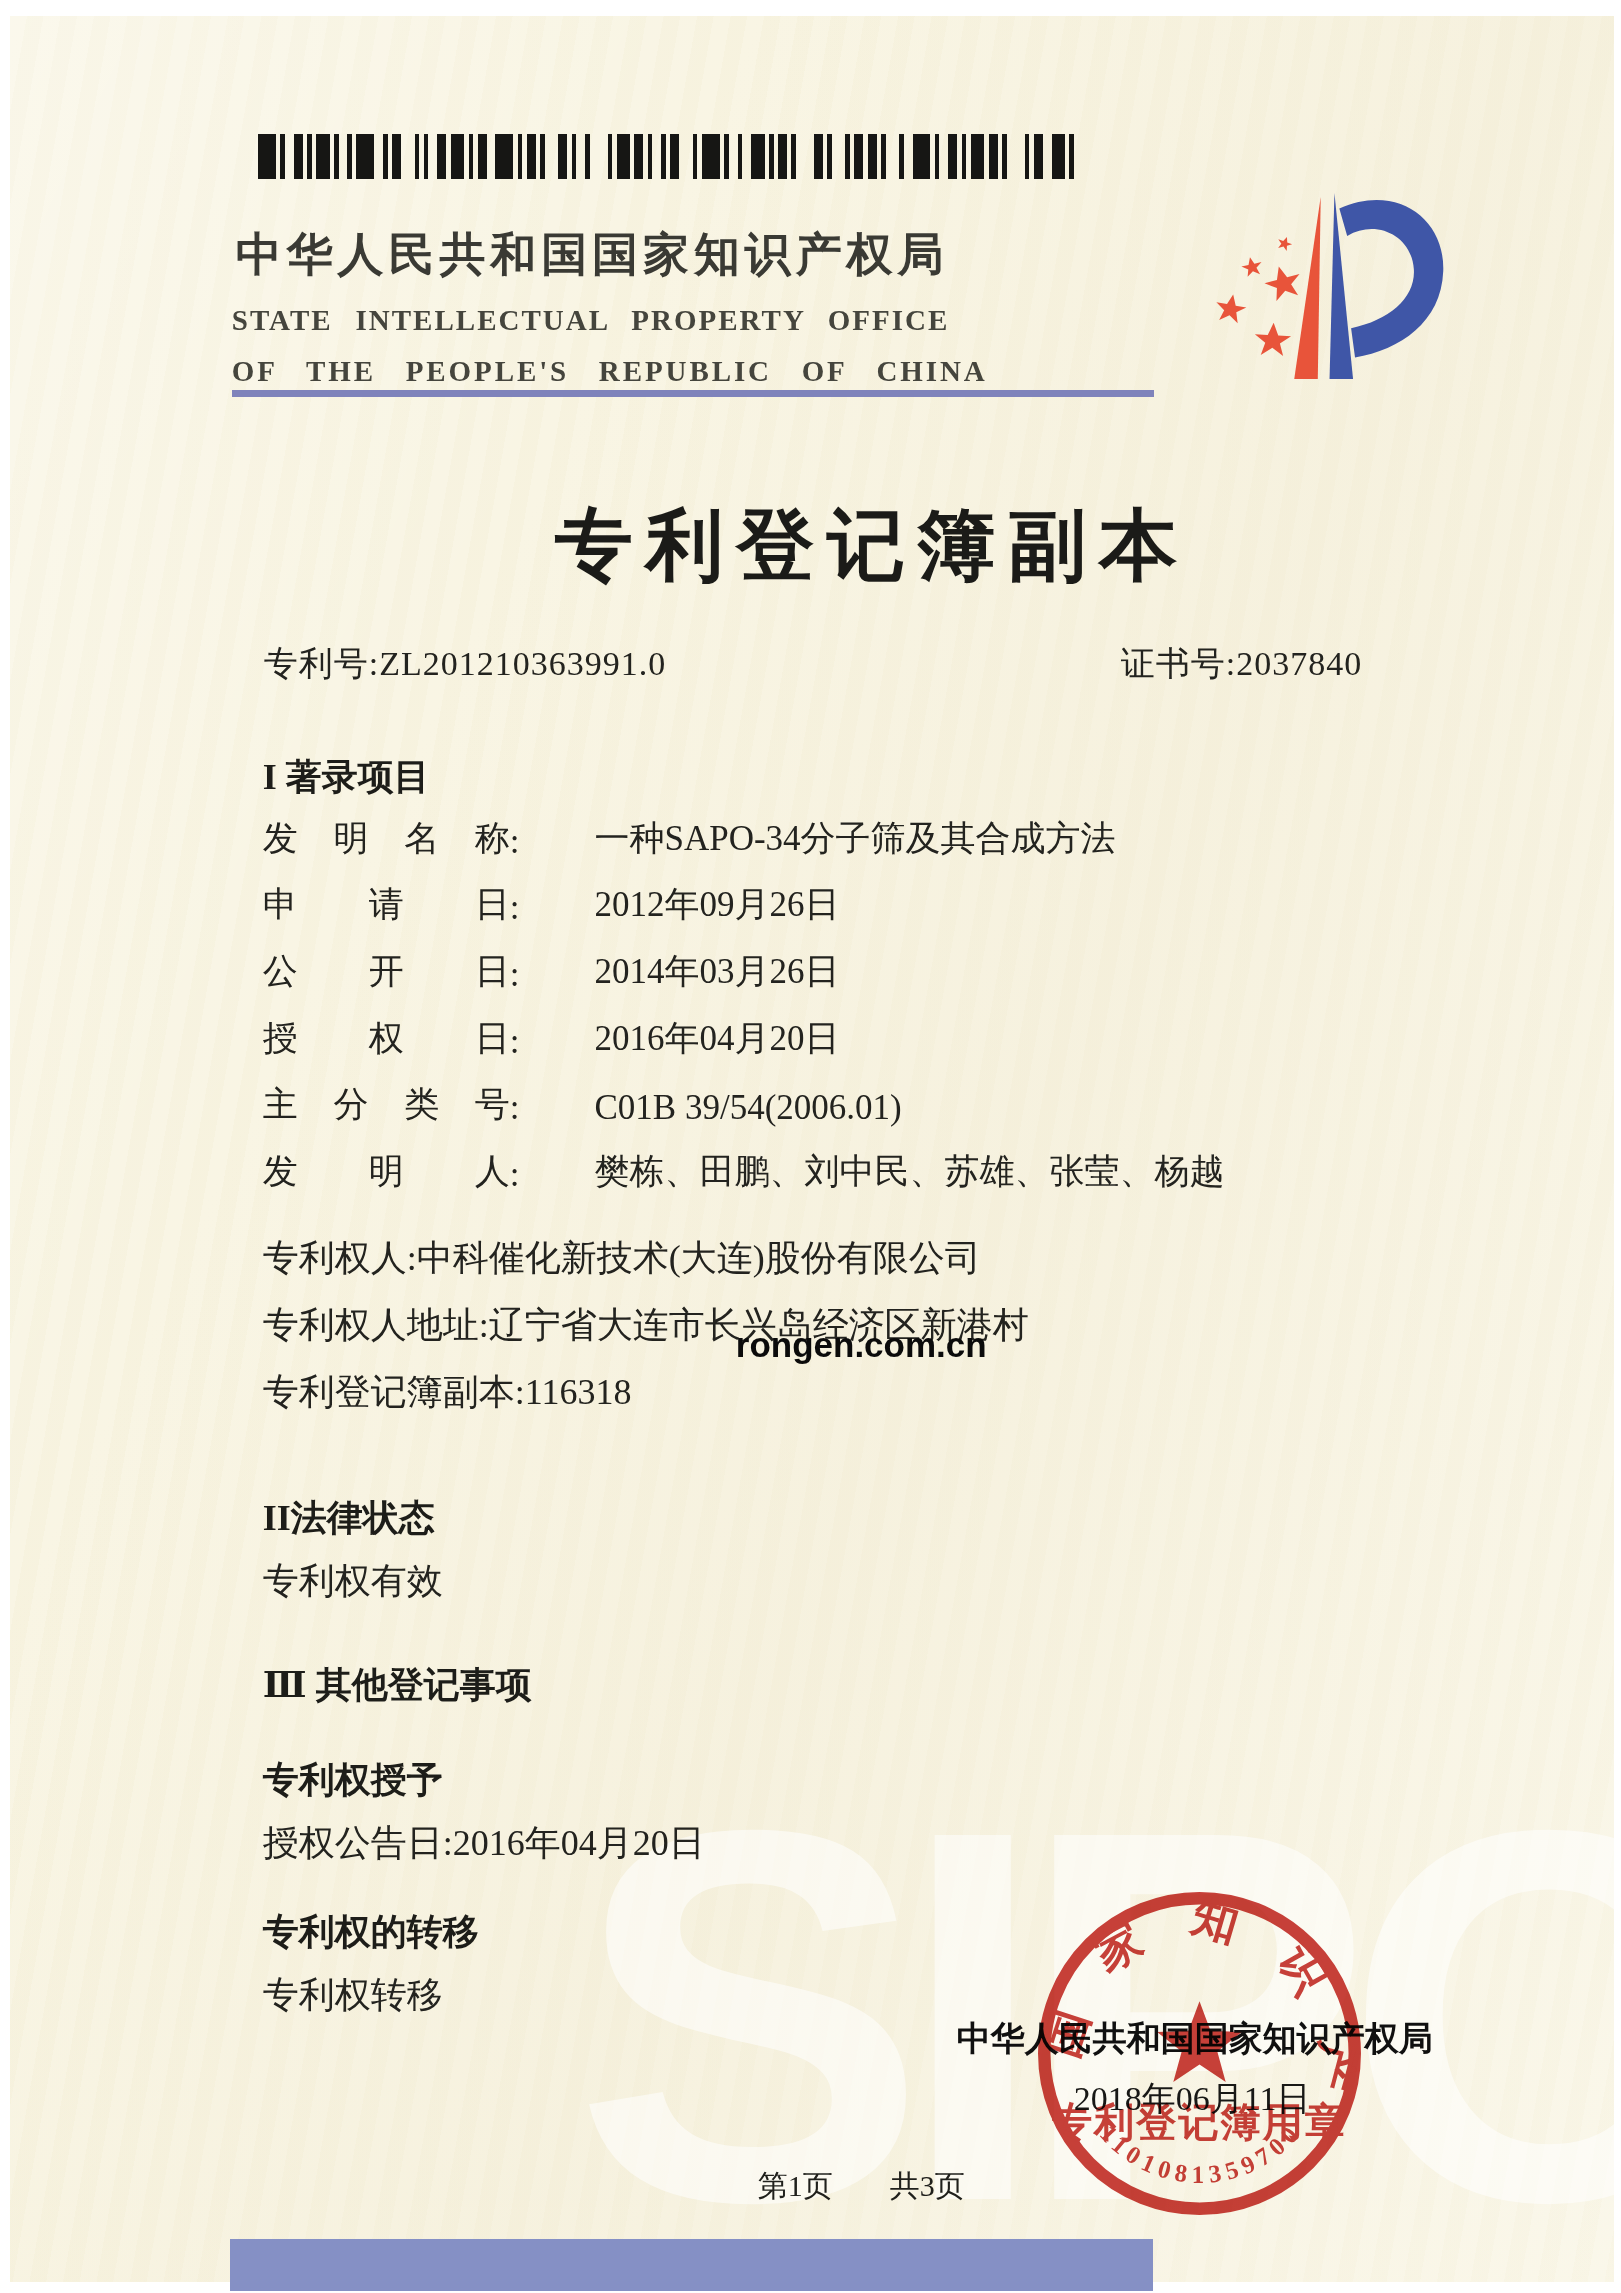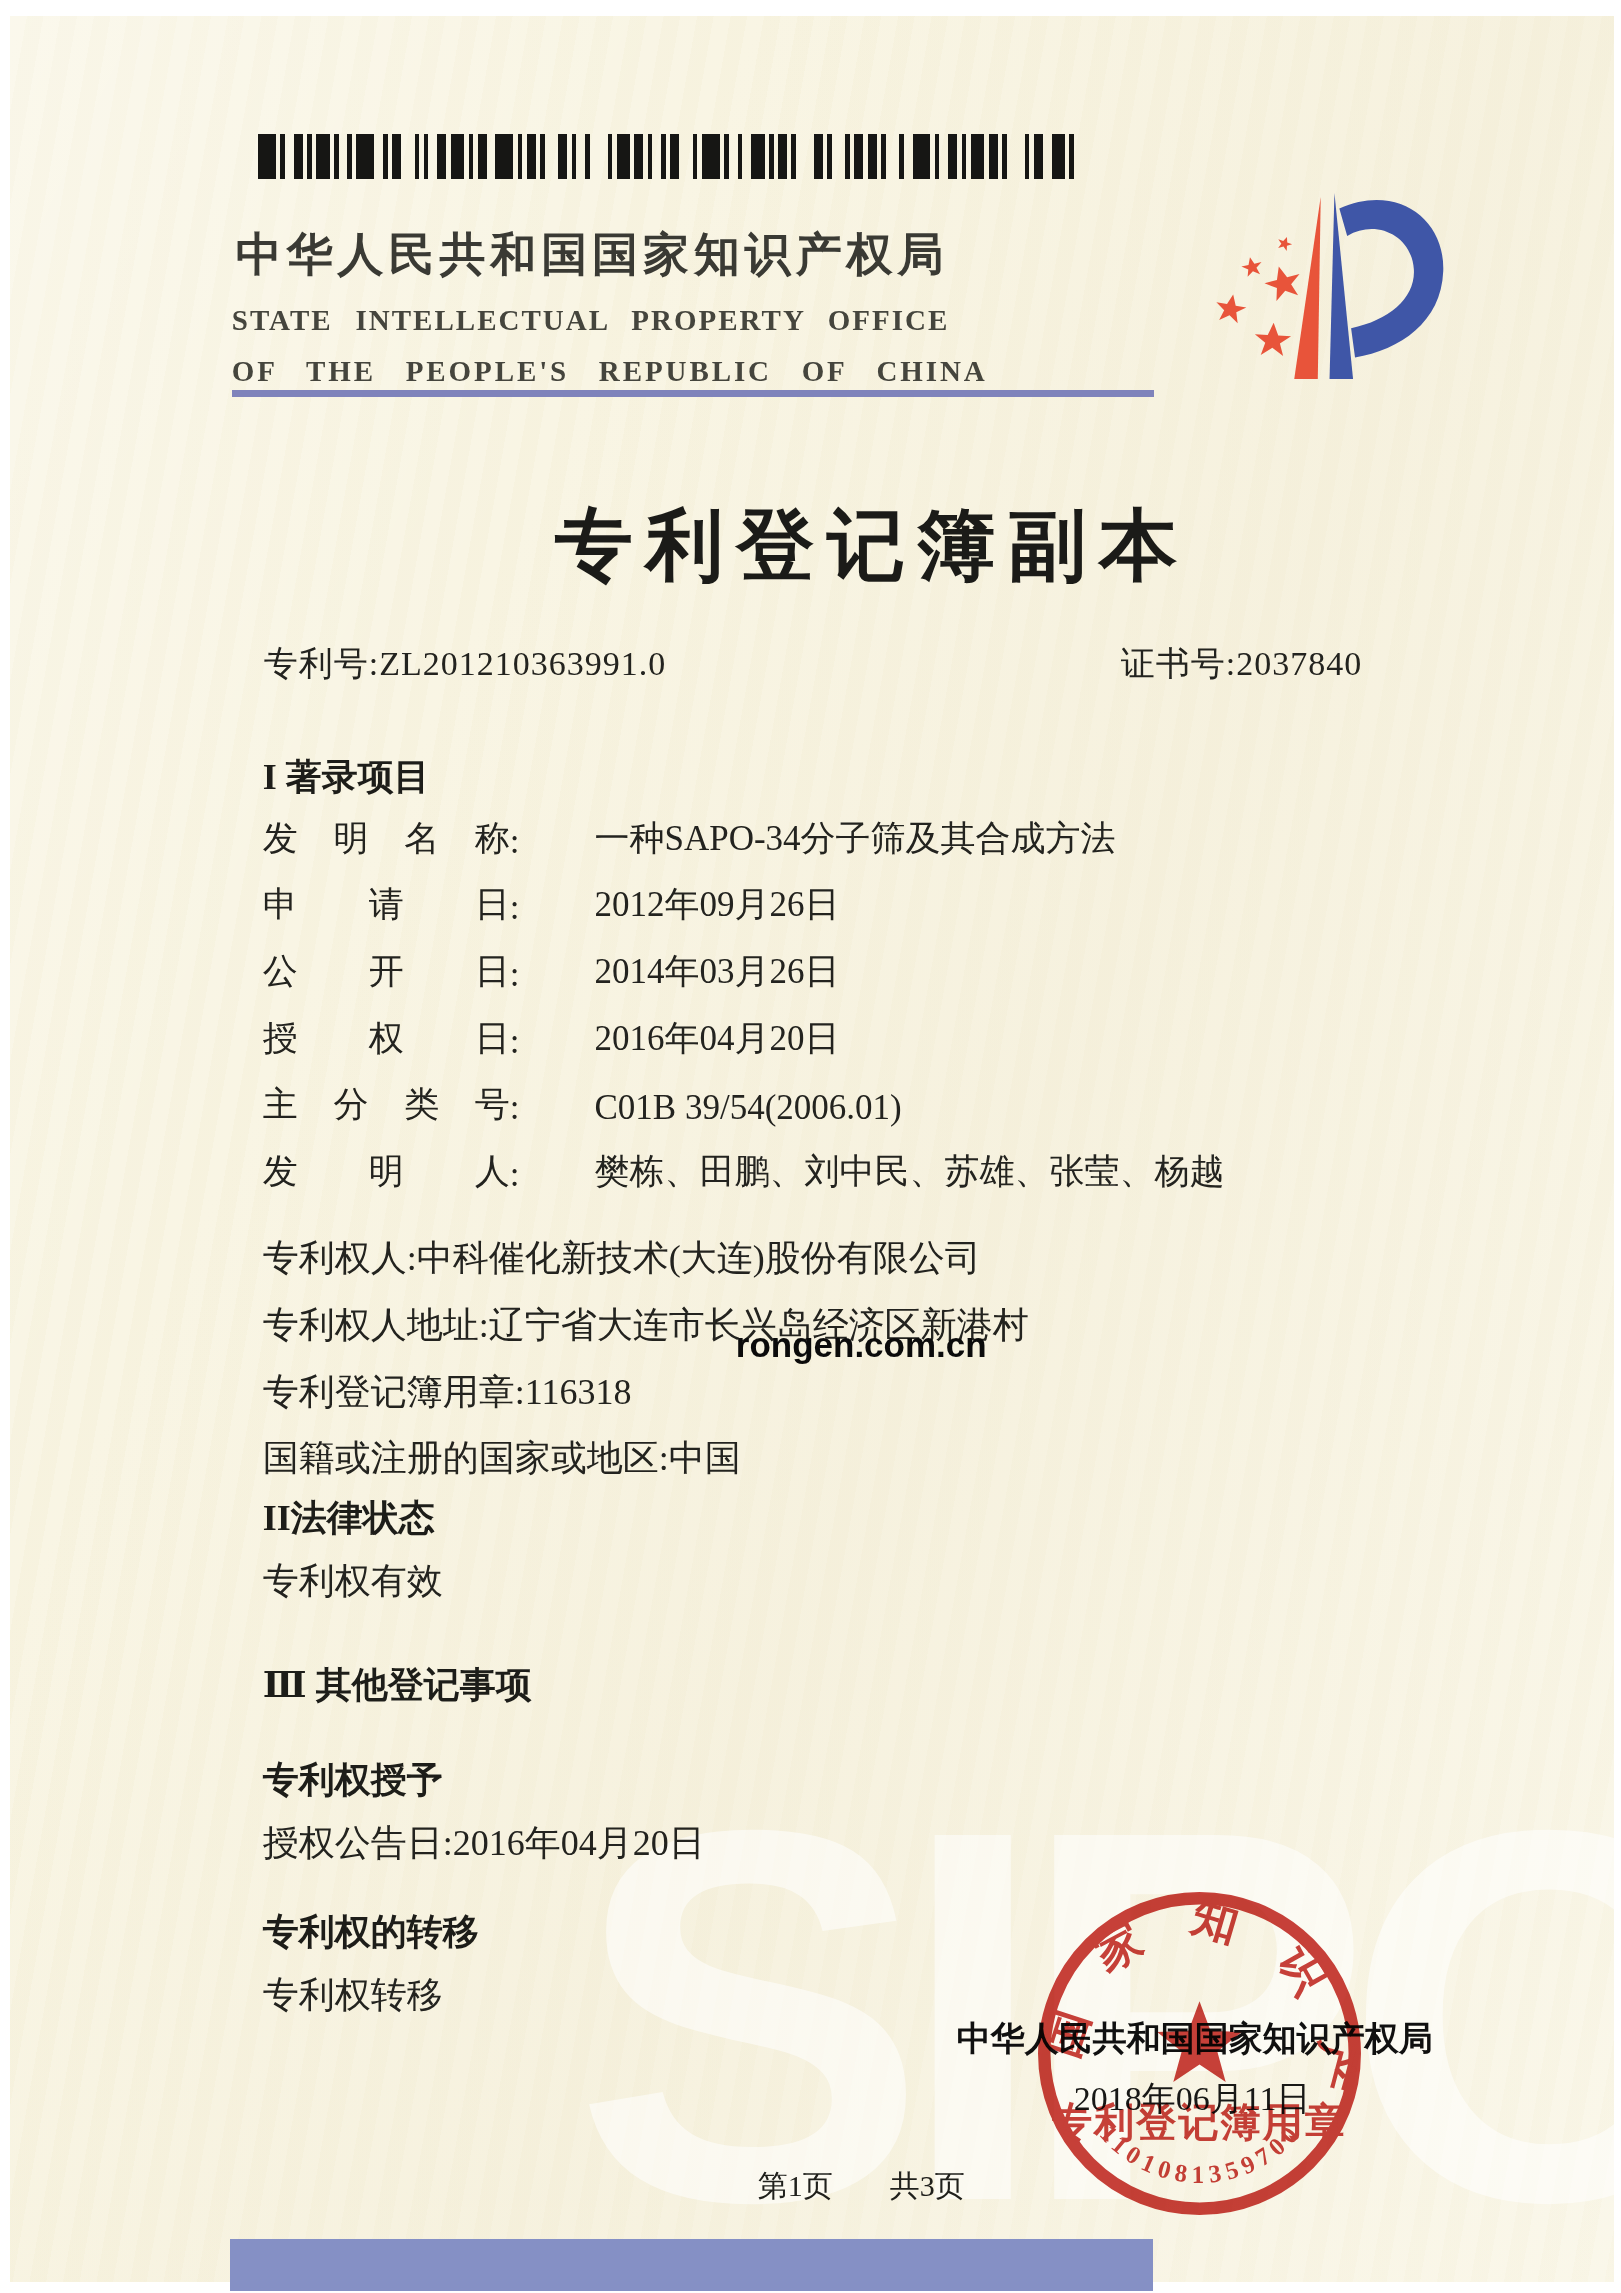--- a/index.html
+++ b/index.html
@@ -235,22 +235,21 @@
       <span class="fvalue">C01B 39/54(2006.01)</span>
     </div>
     <div class="abs frow" style="top:1132px">
       <span class="flabel">发明人</span>
         <span class="fcolon">:</span>
       <span class="fvalue">樊栋、田鹏、刘中民、苏雄、张莹、杨越</span>
     </div>
 
     <div class="abs pline" style="top:1218px">专利权人:中科催化新技术(大连)股份有限公司</div>
     <div class="abs pline" style="top:1285px">专利权人地址:辽宁省大连市长兴岛经济区新港村</div>
-    <div class="abs pline" style="top:1352px">专利登记簿用章:116318</div>
-    <div class="abs pline" style="top:1418px">国籍或注册的国家或地区:中国</div>
+    <div class="abs pline" style="top:1352px">专利登记簿副本:116318</div>
 
     <div class="abs wm-site">rongen.com.cn</div>
 
     <div class="abs sec-head" style="left:253px;top:1478px">II法律状态</div>
     <div class="abs plain" style="left:253px;top:1541px">专利权有效</div>
 
     <div class="abs sec-head" style="left:253px;top:1645px">Ⅲ 其他登记事项</div>
     <div class="abs sec-head" style="left:253px;top:1740px">专利权授予</div>
     <div class="abs plain" style="left:253px;top:1803px">授权公告日:2016年04月20日</div>
     <div class="abs sec-head" style="left:253px;top:1892px">专利权的转移</div>

